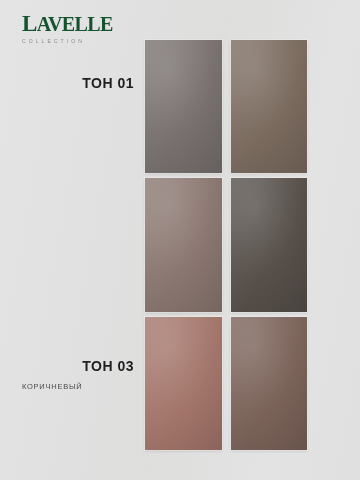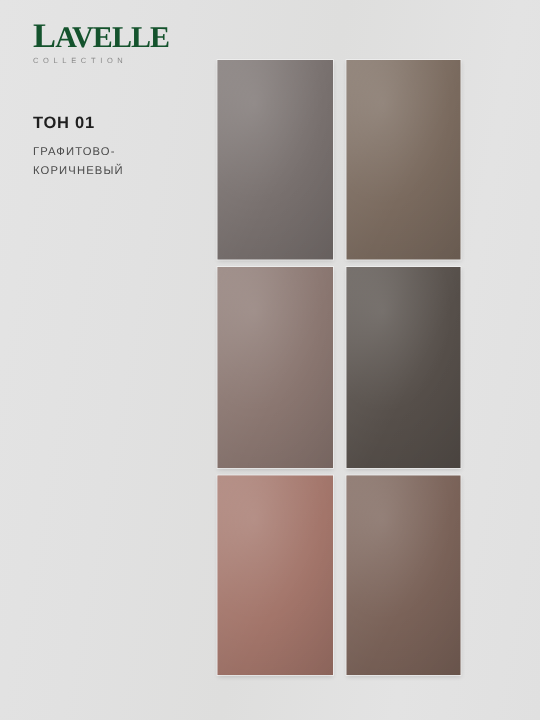--- a/index.html
+++ b/index.html
@@ -64,26 +64,27 @@
     top: 0;
     width: 112px;
     height: 100%;
   }
   .label-block {
     position: absolute;
     left: 0;
     width: 112px;
   }
   .label-title {
-    font-size: 11px;
+    font-size: 14px;
     font-weight: 700;
     letter-spacing: 0.5px;
     color: #1f1f1f;
     line-height: 1.1;
     white-space: nowrap;
+    text-align: right;
   }
   .label-desc {
     margin-top: 6px;
     font-size: 7.5px;
     letter-spacing: 0.75px;
     color: #4b4b4b;
     line-height: 1.75;
     max-width: 100px;
   }
 
@@ -135,26 +136,29 @@
 
 <div class="logo">
   <div class="logo-word"><span class="big">L</span><span>AVELLE</span></div>
   <div class="logo-sub">COLLECTION</div>
 </div>
 
 <div class="labels">
 
   <div class="label-block" style="top:76px">
     <div class="label-title">ТОН 01</div>
-    <div class="label-desc">ГРАФИТОВО-КОРИЧНЕВЫЙ</div>
   </div>
 
   <div class="label-block" style="top:224px">
   </div>
 
+  <div class="label-block" style="top:359px">
+    <div class="label-title">ТОН 03</div>
+    <div class="label-desc">КОРИЧНЕВЫЙ</div>
+  </div>
 
 </div>
 
 <div class="swatch-grid">
   <div class="swatch" style="background-color: rgb(120, 112, 110);"></div>
   <div class="swatch" style="background-color: rgb(122, 106, 94);"></div>
   <div class="swatch" style="background-color: rgb(138, 118, 112);"></div>
   <div class="swatch" style="background-color: rgb(86, 79, 74);"></div>
   <div class="swatch" style="background-color: rgb(163, 117, 106);"></div>
   <div class="swatch" style="background-color: rgb(122, 98, 88);"></div>

